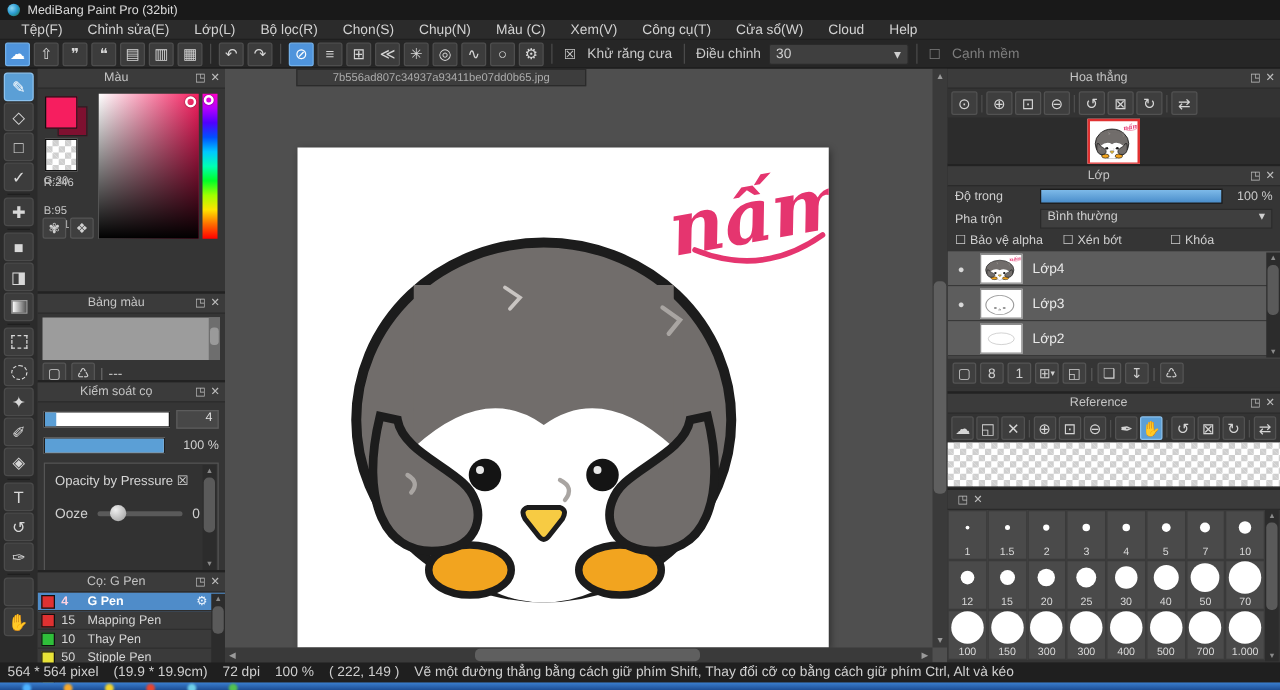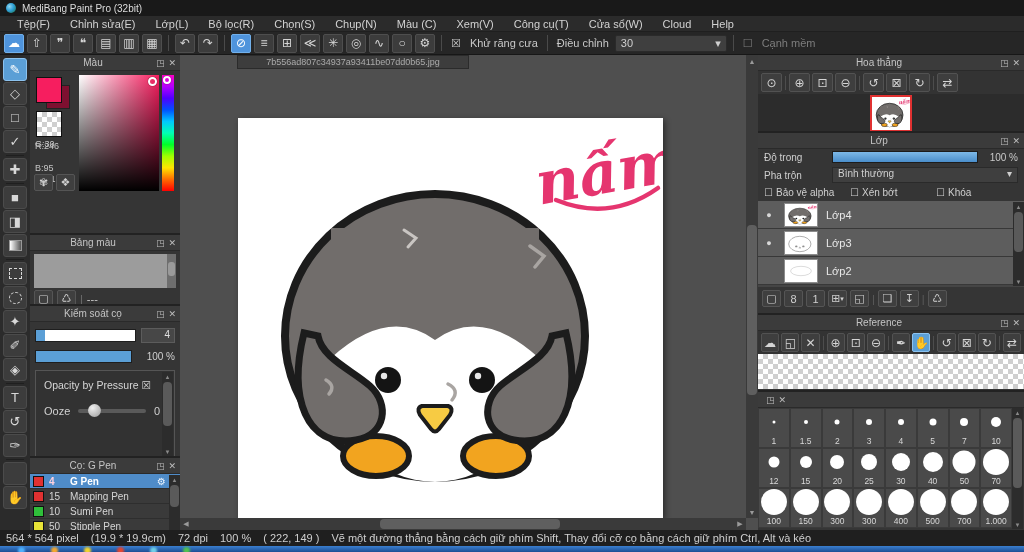--- a/index.html
+++ b/index.html
@@ -473,21 +473,21 @@
             <span class="bgear">⚙</span>
           </div>
           <div class="brush-row">
             <span class="bswatch" style="background: rgb(224, 49, 49);"></span>
             <span class="bsize">15</span>
             <span class="bname">Mapping Pen</span>
           </div>
           <div class="brush-row">
             <span class="bswatch" style="background: rgb(47, 191, 58);"></span>
             <span class="bsize">10</span>
-            <span class="bname">Sumi Pen</span>
+            <span class="bname">Thay Pen</span>
           </div>
           <div class="brush-row">
             <span class="bswatch" style="background: rgb(232, 227, 55);"></span>
             <span class="bsize">50</span>
             <span class="bname">Stipple Pen</span>
           </div>
           <div class="brush-row">
             <span class="bswatch" style="background: rgb(232, 227, 55);"></span>
             <span class="bsize">50</span>
             <span class="bname">Sumi</span>

